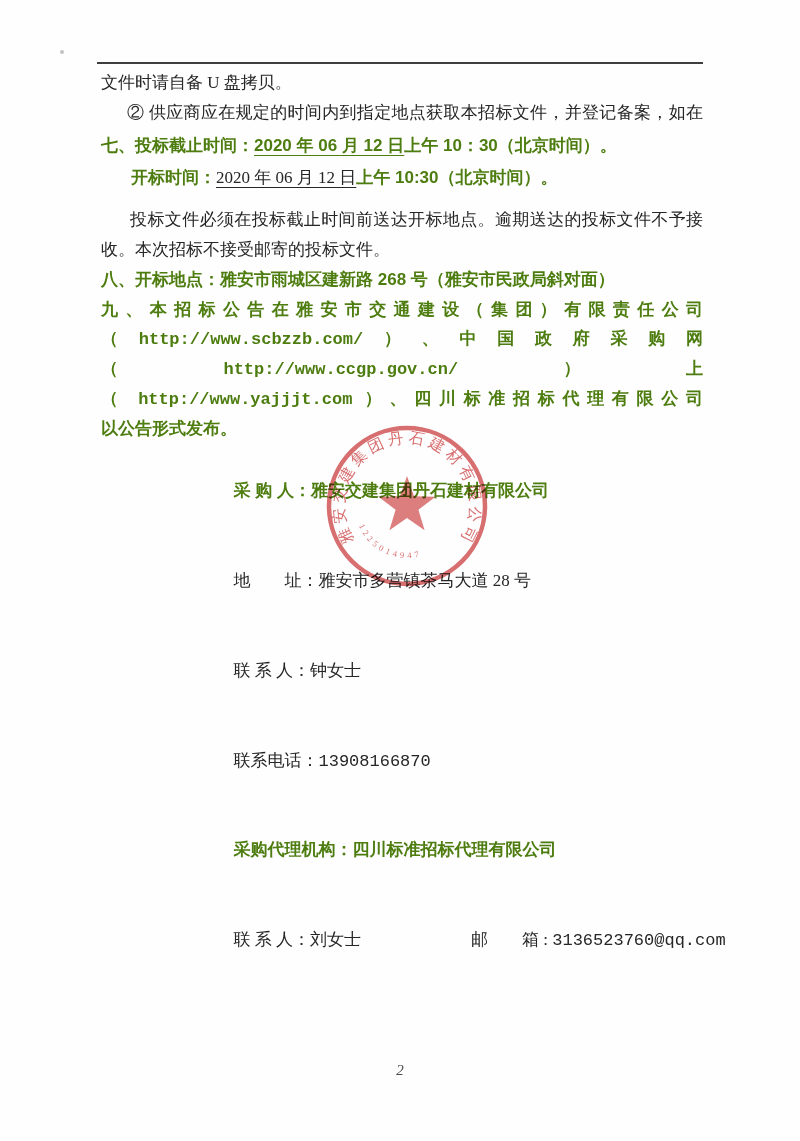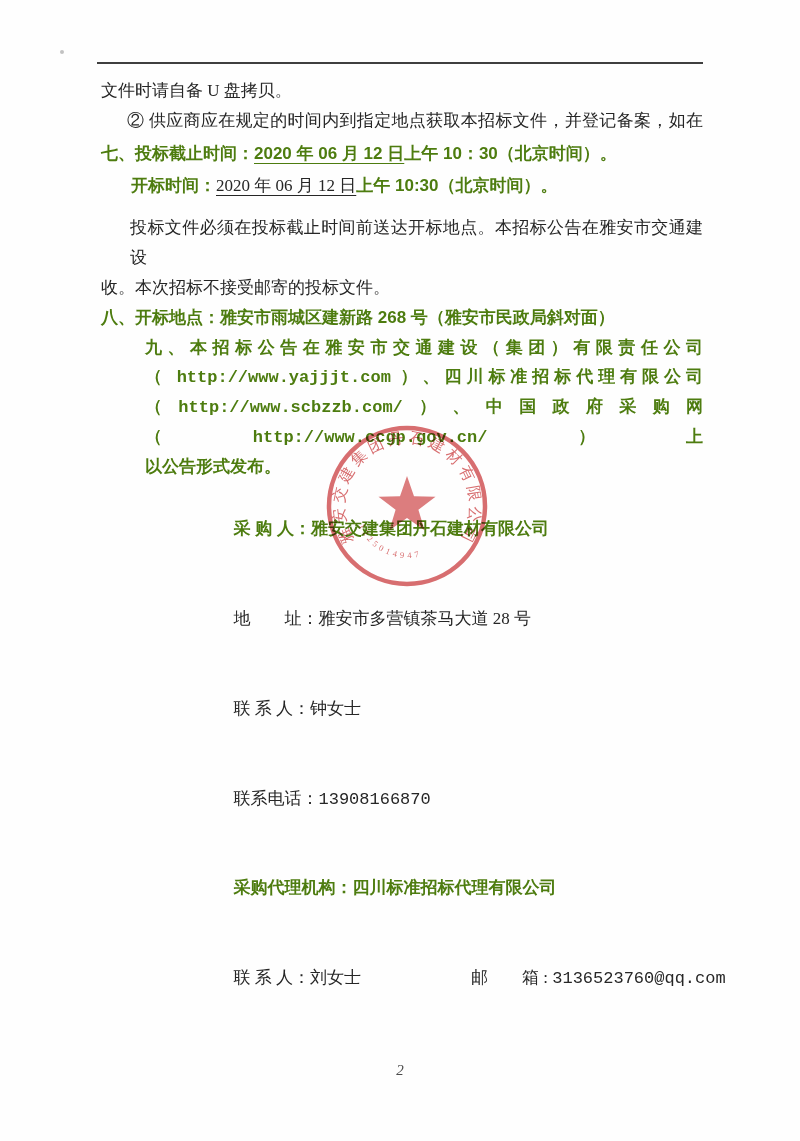--- a/index.html
+++ b/index.html
@@ -23,26 +23,26 @@
   .rule {
     height:2px; background:#3f3f3f;
     margin:62px 0 0 -4px; width:606px;
   }
   .line { line-height:30px; font-size:17px; }
   .serif { font-family:"Liberation Serif","DejaVu Serif",serif; }
   .hei   { font-family:"Liberation Sans","DejaVu Sans",sans-serif; font-weight:700; color:#4d7c0f; }
   .mono  { font-family:"Liberation Mono","DejaVu Sans Mono",monospace; }
   .just  { text-align:justify; text-align-last:justify; }
   .u { text-decoration:underline; text-underline-offset:4px; }
-  .mt4{margin-top:12px}.mt8{}.mt3{margin-top:3px}.mt2{margin-top:2px}
+  .mt4{margin-top:4px}.mt8{}.mt3{margin-top:3px}.mt2{margin-top:2px}
   .mt12{margin-top:12px}.mt1{margin-top:1px}
   .ind-item2 { padding-left:26px; }
   .ind-open  { padding-left:30px; }
   .ind-para  { padding-left:29px; }
-  .n9 .line { line-height:29px;margin-left:44px; }
+  .n9 .line { line-height:29px; }
   .contacts { margin-left:90px; margin-top:3px; }
   .contacts .line { line-height:30px; white-space:pre; }
   .agency-block { margin-top:-2px; }
   .email-line { position:relative; }
   .email-group { position:absolute; left:229px; top:0; }
   .page-number {
     position:absolute; top:1062px; left:0; width:100%;
     text-align:center;
     font-family:"Liberation Serif","DejaVu Serif",serif;
     font-style:italic; font-size:15px; color:#4a4a4a;
@@ -70,32 +70,32 @@
     <div class="line serif mt8 ind-item2 just">② 供应商应在规定的时间内到指定地点获取本招标文件，并登记备案，如在</div>
 
     <div class="line hei mt3">
       <span>七、投标截止时间：</span><span class="u">2020 年 06 月 12 日</span><span>上午 10：30（北京时间）。</span>
     </div>
 
     <div class="line mt2 ind-open">
       <span class="hei">开标时间：</span><span class="serif u">2020 年 06 月 12 日</span><span class="hei">上午 10:30（北京时间）。</span>
     </div>
 
-    <div class="line serif mt12 ind-para just">投标文件必须在投标截止时间前送达开标地点。本招标公告在雅安市交通建设</div>
+    <div class="line serif mt12 ind-para just">投标文件必须在投标截止时间前送达开标地点。逾期送达的投标文件不予接</div>
     <div class="line serif">收。本次招标不接受邮寄的投标文件。</div>
 
     <div class="line hei mt8">八、开标地点：雅安市雨城区建新路 268 号（雅安市民政局斜对面）</div>
 
     <div class="n9">
       <div class="line hei just">九、本招标公告在雅安市交通建设（集团）有限责任公司</div>
       <div class="line hei just">
-        <span>（ </span><span class="mono">http://www.yajjjt.com</span><span> ）、四川标准招标代理有限公司</span>
+        <span>（</span><span class="mono">http://www.scbzzb.com/</span><span>）、中国政府采购网（</span><span class="mono">http://www.ccgp.gov.cn/</span><span>）上</span>
       </div>
       <div class="line hei just">
-        <span>（</span><span class="mono">http://www.scbzzb.com/</span><span>）、中国政府采购网（</span><span class="mono">http://www.ccgp.gov.cn/</span><span>）上</span>
+        <span>（ </span><span class="mono">http://www.yajjjt.com</span><span> ）、四川标准招标代理有限公司</span>
       </div>
       <div class="line hei">以公告形式发布。</div>
     </div>
 
 
     <div class="contacts">
 
       <div class="purchaser-block">
         <div class="line">
           <span class="hei">采 购 人：</span><span class="hei">雅安交建集团丹石建材有限公司</span>

